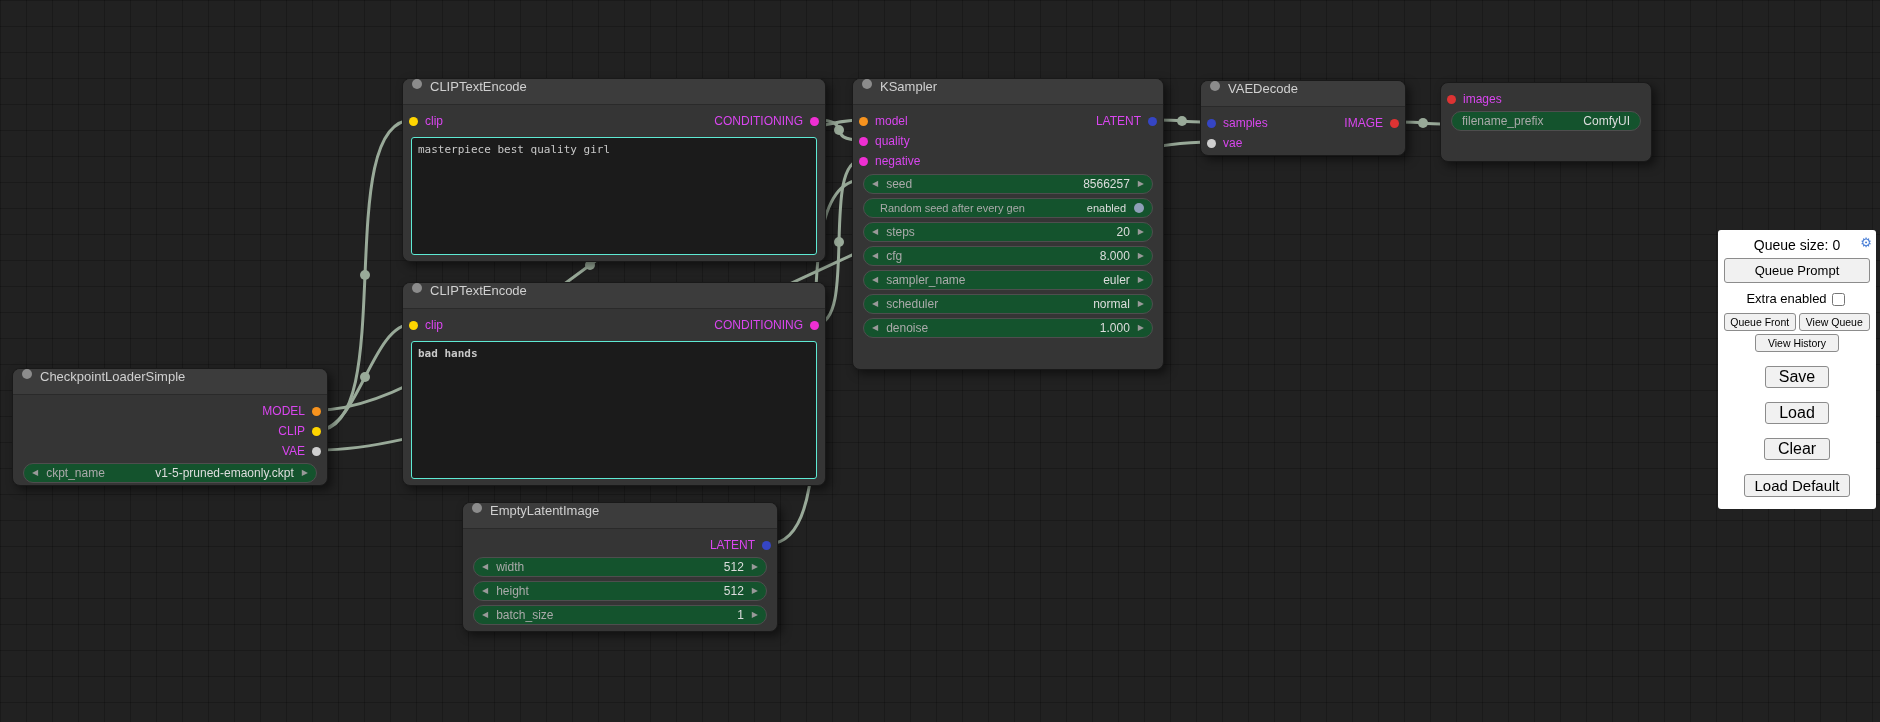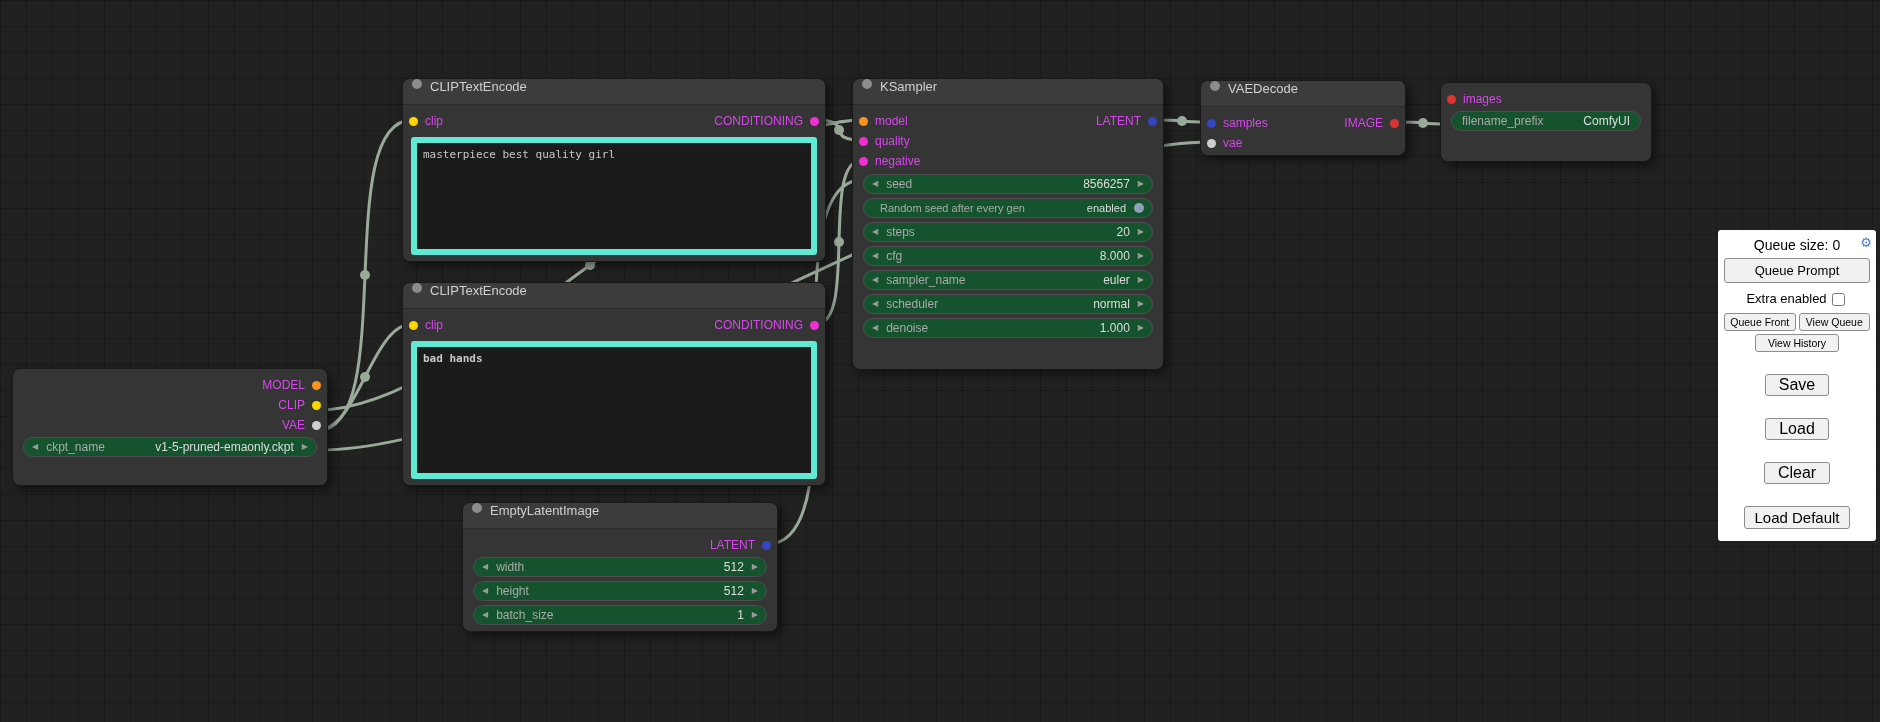--- a/index.html
+++ b/index.html
@@ -47,21 +47,21 @@
   .warr { font-size:8px; color:#999; flex:none; line-height:1; }
   .wlabel { margin-left:8px; flex:1; text-align:left; white-space:nowrap; overflow:hidden; }
   .wvalue { margin-right:8px; color:#ddd; white-space:nowrap; }
   .widget.noarr .wlabel { margin-left:2px; }
   .widget.noarr .wvalue { margin-right:2px; }
   .widget.toggle { font-size:11px; }
   .toggle-dot { width:10px; height:10px; border-radius:50%; background:#8f9fb8; flex:none; }
 
   .ntextarea {
     display:block; margin:6px 8px 0; width:calc(100% - 16px);
-    background:#1b1b1b; border:6px solid #5eead4; border-radius:3px;
+    background:#1b1b1b; border:1px solid #5eead4; border-radius:3px;
     color:#c8c8c8; font:11px "DejaVu Sans Mono", monospace;
     padding:5px 6px; resize:none; outline:none;
   }
 
   
   .menu {
     position:absolute; left:1718px; top:230px; width:158px; z-index:3;
     background:#ffffff; color:#000; padding:5px 6px 12px; border-radius:3px;
   }
   .menu .qsize { position:relative; text-align:center; font-size:14px; margin:2px 0 5px; }
@@ -70,21 +70,21 @@
     font-family:"Liberation Sans", sans-serif;
     background:#f1f1f1; border:1px solid #8c8c8c; border-radius:3px;
     color:#000; cursor:pointer;
   }
   .btn-queue { display:block; width:100%; font-size:13px; padding:4px 0; margin-bottom:7px; }
   .extra { font-size:13px; text-align:center; margin:2px 0 4px; }
   .extra input { vertical-align:middle; margin-left:5px; }
   .btnrow { display:flex; gap:3px; margin-bottom:3px; }
   .btn-small { font-size:10.5px; padding:2px 3px; flex:1; }
   .btn-history { display:block; font-size:10.5px; padding:2px 6px; width:58%; margin:0 auto 8px; }
-  .btn-big { display:block; font-size:16px; padding:1px 13px; margin:22px auto; }
+  .btn-big { display:block; font-size:16px; padding:1px 13px; margin:14px auto; }
   .btn-loaddef { display:block; font-size:15px; padding:2px 9px; margin:5px auto 0; }
 </style>
 </head>
 <body style="background-color: rgb(33, 33, 33);">
 
 <svg class="links" width="1880" height="722" viewBox="0 0 1880 722">
   <g fill="none" stroke-width="3">
     <path d="M 318 410 C 471 410, 709 120, 862 120" stroke="#99AA99"></path>
     <path d="M 318 430 C 399 430, 331 120, 412 120" stroke="#99AA99"></path>
     <path d="M 318 430 C 358 430, 372 324, 412 324" stroke="#99AA99"></path>
@@ -102,20 +102,24 @@
     <circle cx="764" cy="296" r="5" fill="#99AA99"></circle>
     <circle cx="839" cy="130" r="5" fill="#99AA99"></circle>
     <circle cx="839" cy="242" r="5" fill="#99AA99"></circle>
     <circle cx="815" cy="362" r="5" fill="#99AA99"></circle>
     <circle cx="1182" cy="121" r="5" fill="#99AA99"></circle>
     <circle cx="1423" cy="123" r="5" fill="#99AA99"></circle>
   </g>
 </svg>
 
 <div class="node" style="left:12px; top:368px; width:316px; height:118px;">
+  <div class="ntitle">
+    <span class="nbox"></span>
+    <span class="ntext">CheckpointLoaderSimple</span>
+  </div>
   <div class="nbody">
     <div class="row out">
       <span>MODEL</span>
       <span class="dot out" style="background-color: rgb(247, 147, 30);"></span>
     </div>
     <div class="row out">
       <span>CLIP</span>
       <span class="dot out" style="background-color: rgb(255, 213, 0);"></span>
     </div>
     <div class="row out">

